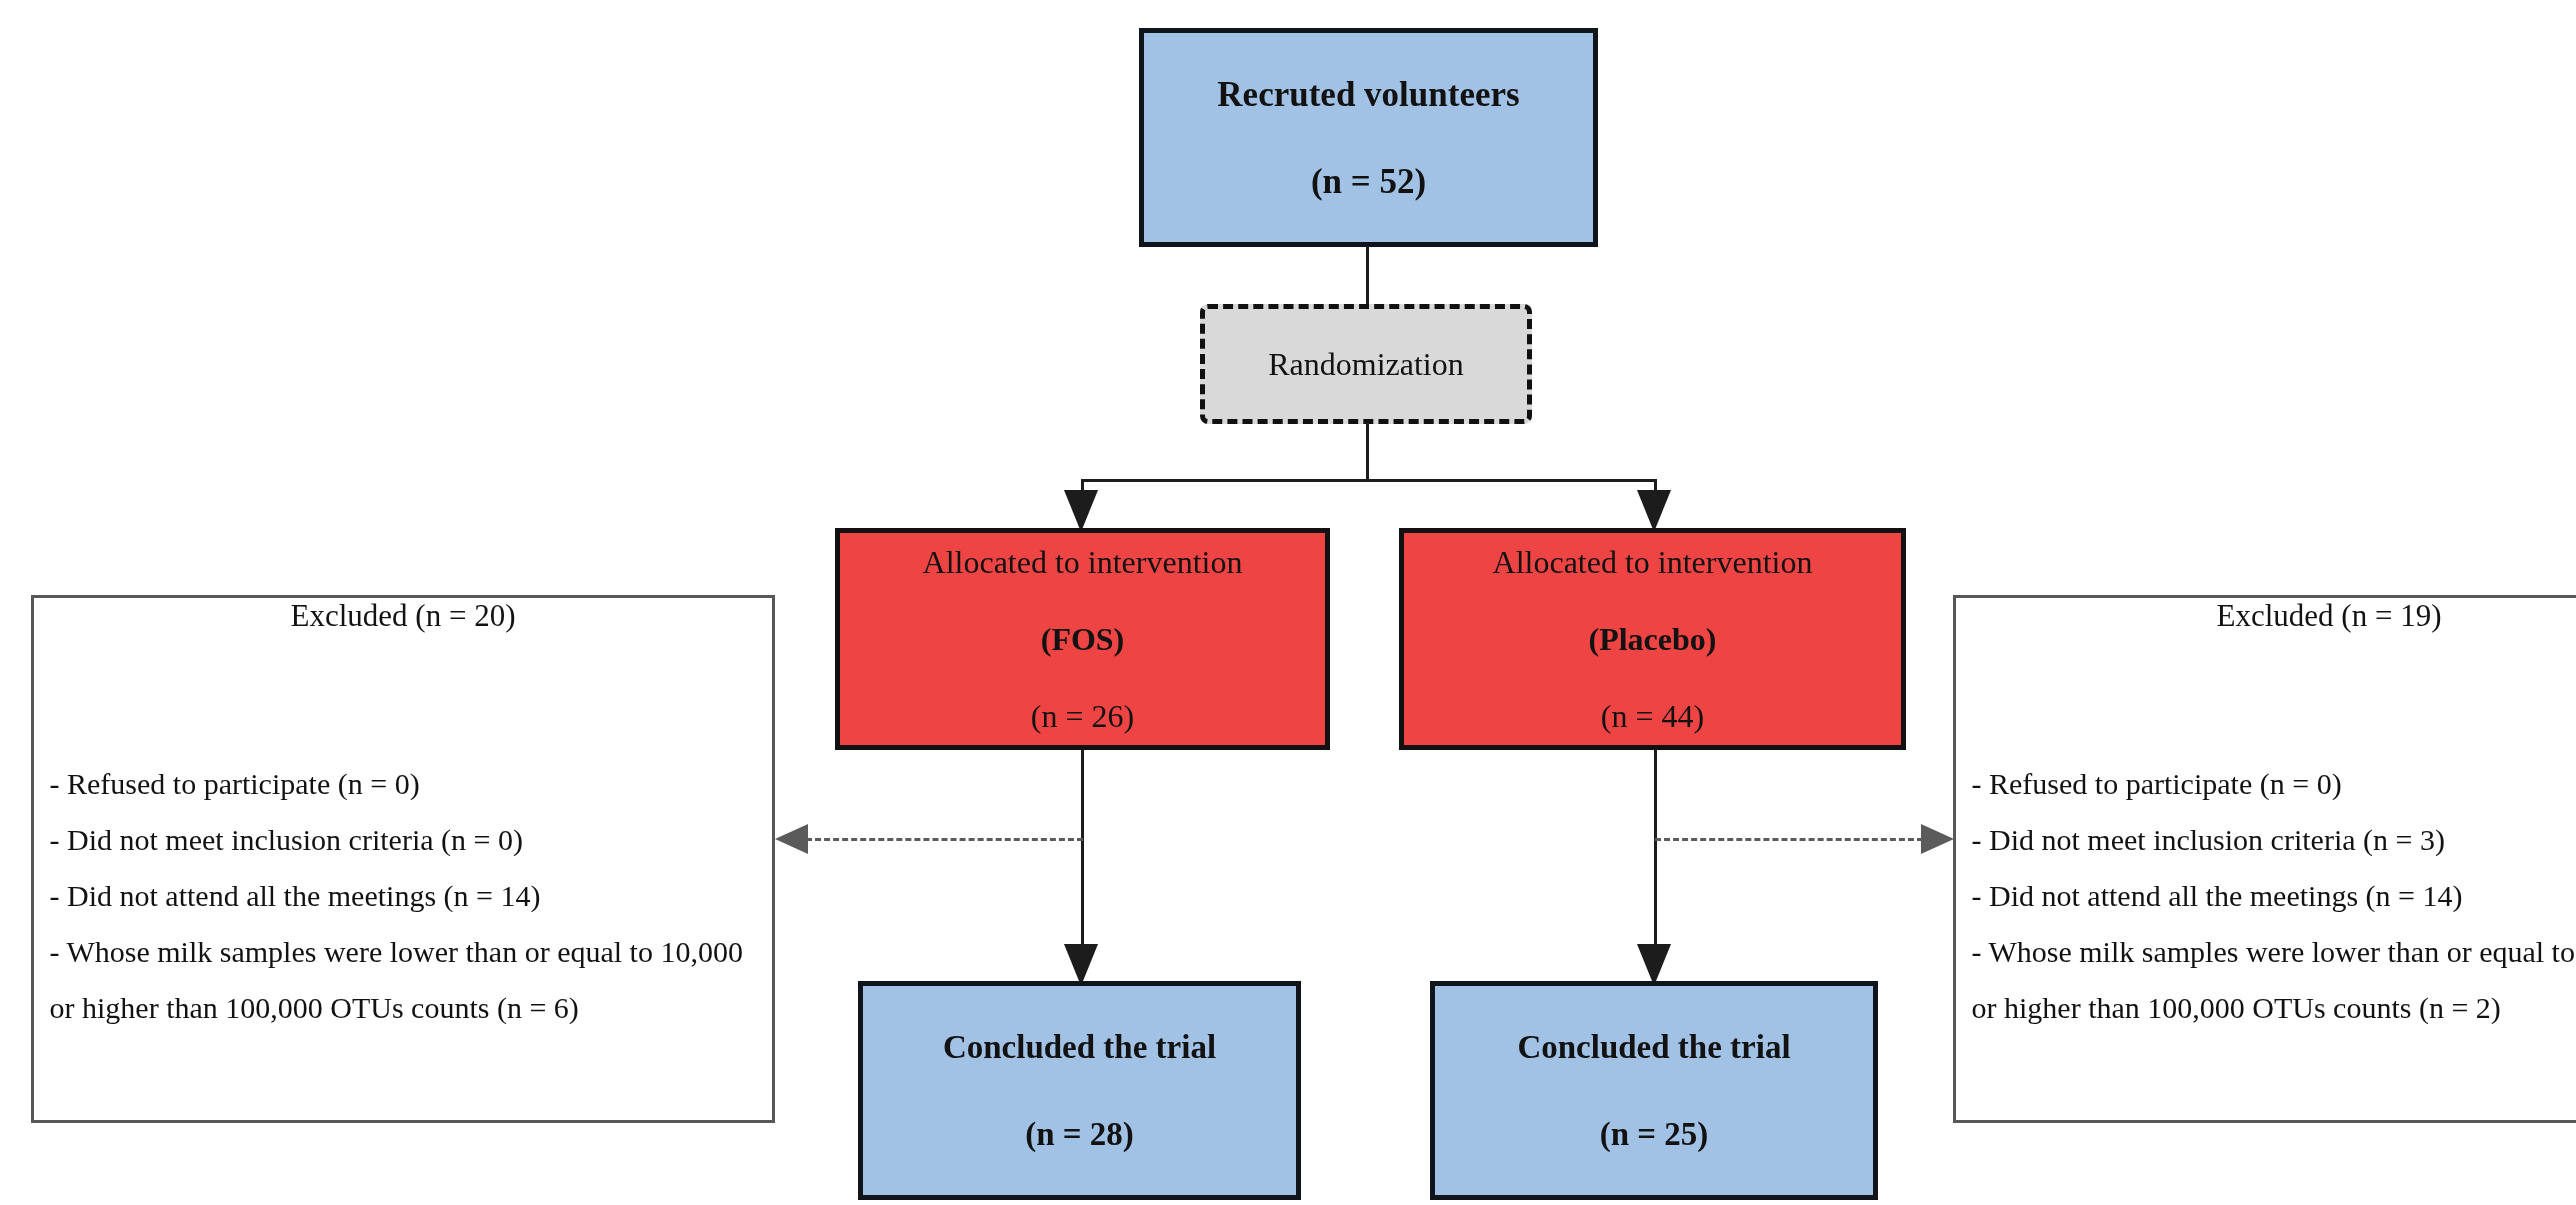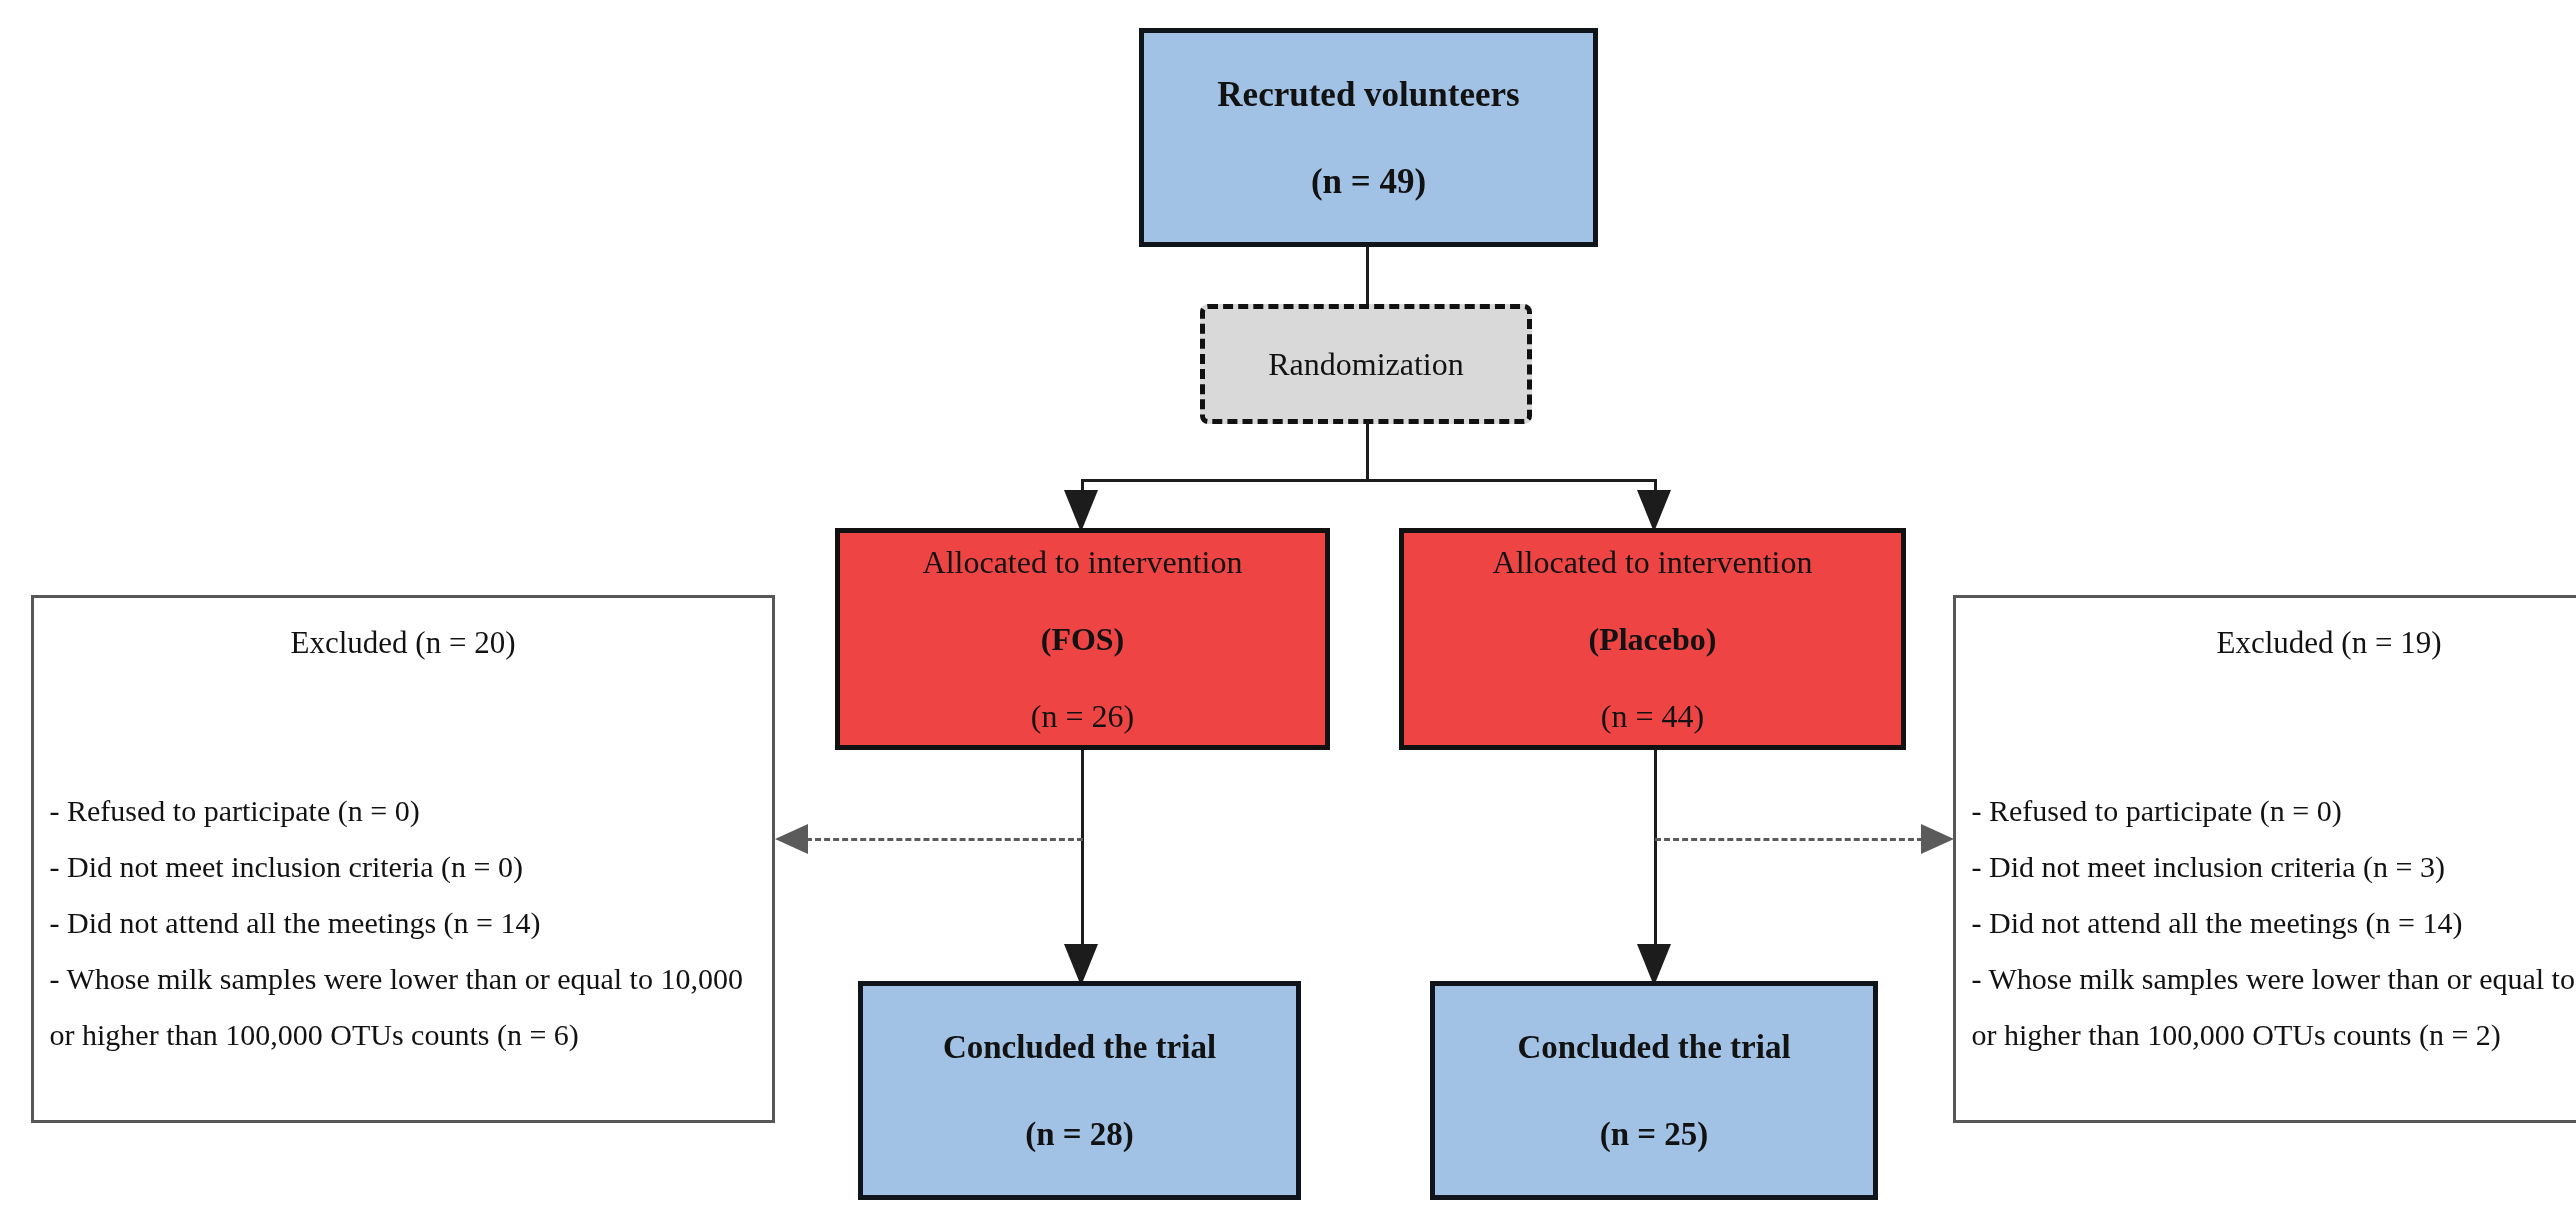--- a/index.html
+++ b/index.html
@@ -31,21 +31,20 @@
     align-items: stretch;
     text-align: left;
   }
   .t-bold   { font-weight: bold; }
   .fs-title { font-size: 35px; line-height: 77px; }
   .fs-node  { font-size: 32px; line-height: 72px; }
   .fs-rand  { font-size: 32px; }
   .excl-title {
     font-size: 31px;
     text-align: center;
-    padding-top: 27px;
     margin-bottom: 112px;
   }
   .excl-items {
     font-size: 30px;
     line-height: 56px;
     padding: 0 14.4px 0 15.5px;
   }
   .excl-item { }
   .line { position: absolute; background: #1c1c1c; }
   .tri  { position: absolute; width: 0; height: 0; }
@@ -70,21 +69,21 @@
     border-left: 33px solid #5b5b5b;
   }
 </style>
 </head>
 <body>
 
 <div id="canvas">
 
   <div class="box blue fs-title t-bold" style="left:1139px; top:28px; width:459px; height:219px;">
     <div>Recruted volunteers</div>
-    <div>(n = 49)</div>
+    <div>(n = 52)</div>
   </div>
 
   <div class="line" style="left:1366px; top:246px; width:2.6px; height:59px;"></div>
 
   <div class="box gray fs-rand" style="left:1200px; top:304px; width:332px; height:120px;border-radius:8px;">
     <div>Randomization</div>
   </div>
 
   <div class="line" style="left:1366px; top:422px; width:2.6px; height:59px;"></div>
   <div class="line" style="left:1081px; top:479px; width:575px; height:2.6px;"></div>

